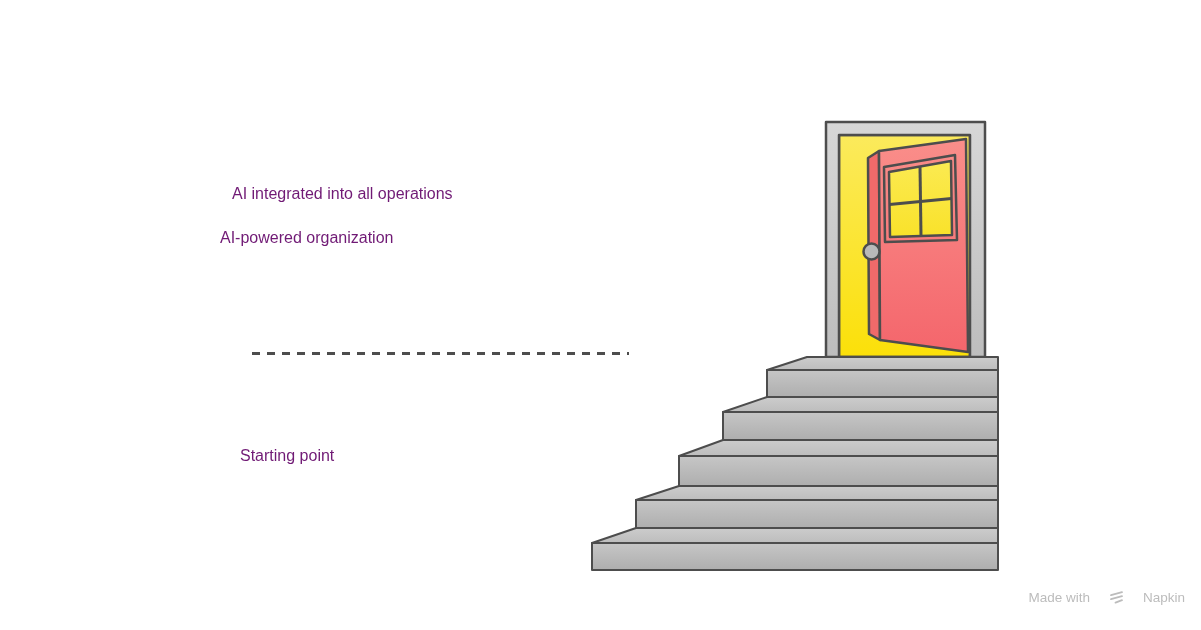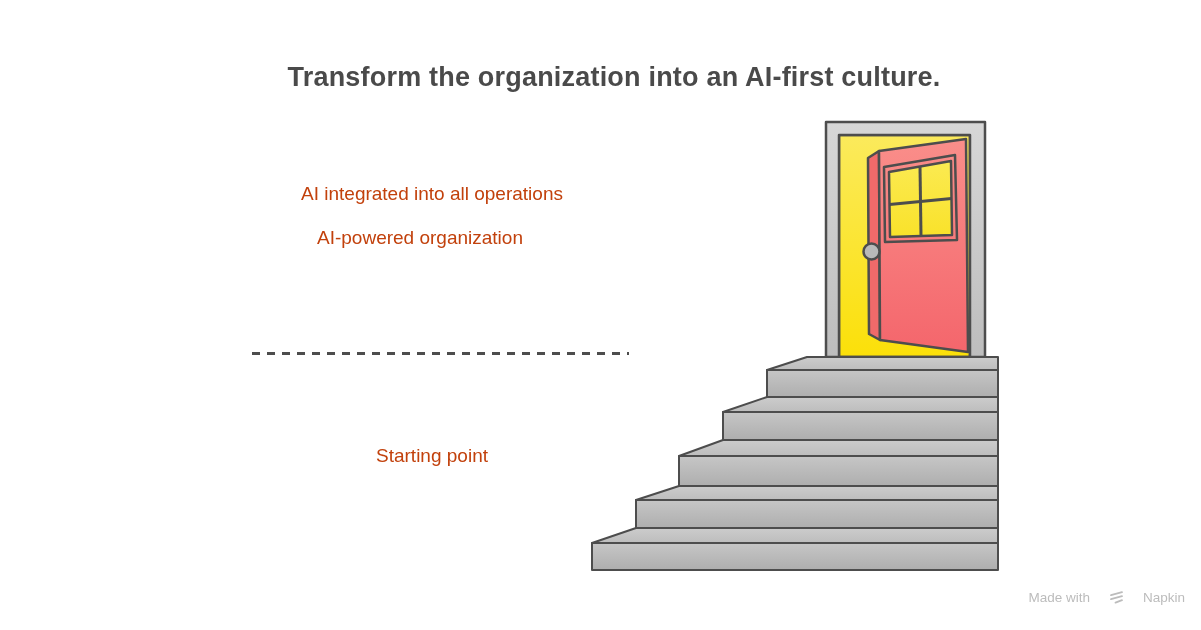--- a/index.html
+++ b/index.html
@@ -22,29 +22,29 @@
     width: 760px;
     text-align: center;
     font-size: 27px;
     font-weight: bold;
     color: #4a4a4a;
     letter-spacing: 0.2px;
     white-space: nowrap;
   }
   .label {
     position: absolute;
-    text-align: center;
-    color: #c2410c;
-    font-size: 19px;
+    text-align: left;
+    color: #701a75;
+    font-size: 16px;
     line-height: 28px;
   }
   .upper-line1 { left: 232px; top: 182px; width: 400px; line-height: 24px; }
   .upper-line2 { left: 220px; top: 226px; width: 400px; line-height: 24px; }
   .lower-line1 { left: 265px; top: 371px; width: 330px; line-height: 28.5px; }
-  .lower-line2 { left: 232px; top: 444px; width: 400px; line-height: 24px; }
+  .lower-line2 { left: 240px; top: 444px; width: 400px; line-height: 24px; }
   .divider-dashed {
     position: absolute;
     left: 252px;
     top: 352px;
     width: 377px;
     height: 3px;
     background: repeating-linear-gradient(to right, #4d4d4d 0px, #4d4d4d 8px, transparent 8px, transparent 15px);
   }
   .illustration {
     position: absolute;
@@ -63,21 +63,20 @@
     color: #bcbcbc;
     font-size: 13.5px;
   }
   .watermark .napkin-logo { display: inline-block; }
 </style>
 </head>
 <body>
 
 <div id="canvas">
 
-  <div class="title">Transform the organization into an AI-first culture.</div>
 
   <div class="label upper-line1">AI integrated into all operations</div>
   <div class="label upper-line2">AI-powered organization</div>
 
   <div class="divider-dashed"></div>
 
   <div class="label lower-line2">Starting point</div>
 
   <svg class="illustration" viewBox="585 115 420 462" xmlns="http://www.w3.org/2000/svg">
     <defs>

